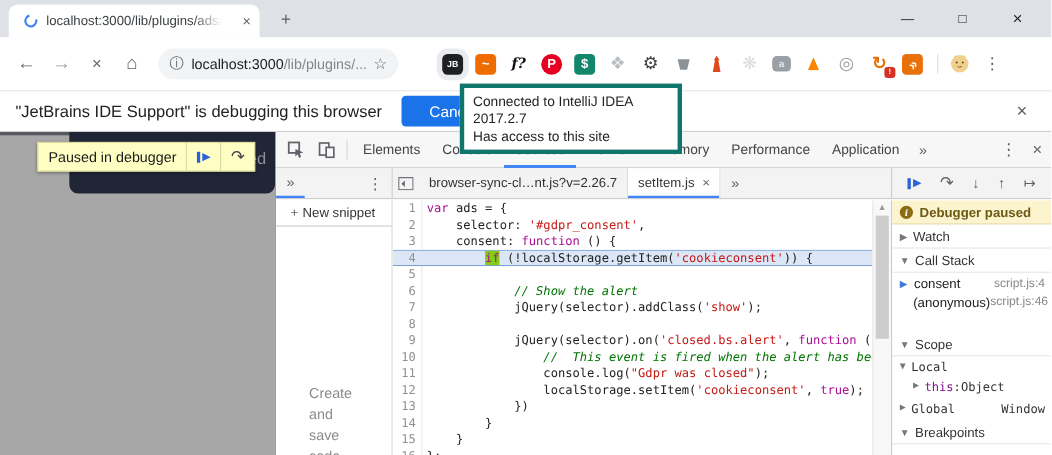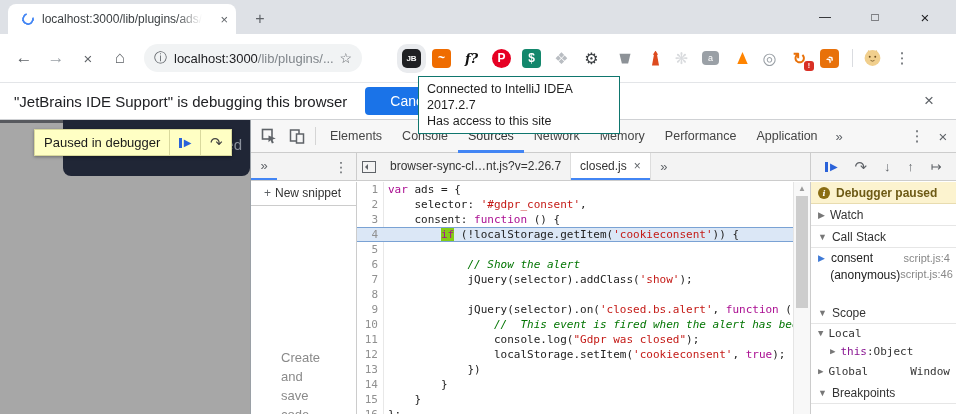--- a/index.html
+++ b/index.html
@@ -22,21 +22,21 @@
   .toolbar{position:absolute;left:0;top:34px;width:956px;height:48px;background:#fff;display:flex;align-items:center}
   .navico{width:32px;text-align:center;font-size:17px;color:#5f6368}
   .navico.dis{color:#9aa0a6}
   .omnibox{width:218px;height:28px;margin-left:8px;background:#f1f3f4;border-radius:14px;display:flex;align-items:center;padding:0 10px;overflow:hidden}
   .omni-info{font-size:13px;color:#5f6368;margin-right:7px}
   .omni-url{font-size:13px;white-space:nowrap;overflow:hidden;flex:1}
   .omni-host{color:#202124}
   .omni-path{color:#80868b}
   .omni-star{font-size:14px;color:#5f6368;margin-left:6px}
   .extrow{display:flex;align-items:center;margin-left:40px}
-  .ext{position:relative;width:19px;height:19px;margin-right:11px;display:flex;align-items:center;justify-content:flex-end;font-size:12px;flex:0 0 auto}
+  .ext{position:relative;width:19px;height:19px;margin-right:11px;display:flex;align-items:center;justify-content:center;font-size:12px;flex:0 0 auto}
   .ext .g{display:flex;align-items:center;justify-content:center;width:100%;height:100%}
   .ext.sh-square{border-radius:4px}
   .ext.sh-circle{border-radius:50%}
   .ext.sh-bubble{border-radius:4px;width:17px;height:14px;font-size:9px}
   .ext.halo{box-shadow:0 0 0 5px #e9ebee;border-radius:5px}
   .ext.jb{font-size:8px;font-weight:bold;letter-spacing:0}
   .ext.bold{font-weight:bold}
   .ext.big{font-size:16px}
   .ext.serif-italic{font-family:"DejaVu Serif",serif;font-style:italic;font-size:13px;font-weight:bold}
   .ext.rss .g{transform:rotate(-45deg);font-weight:bold;font-size:13px}
@@ -48,21 +48,21 @@
   .avatar{margin-right:8px}
   .chrome-menu{width:24px;text-align:center;color:#5f6368;font-size:15px;margin-right:2px}
 
   
   .infobar{position:absolute;left:0;top:82px;width:956px;height:38px;background:#fff;border-top:1px solid #e3e5e8;border-bottom:1px solid #cfd1d4;display:flex;align-items:center}
   .infobar-msg{font-size:15px;color:#202124;margin-left:14px}
   .cancel-btn{margin-left:18px;background:#1a73e8;color:#fff;font-size:14px;border:none;border-radius:4px;padding:6px 25px;font-family:inherit}
   .infobar-close{margin-left:auto;margin-right:22px;color:#5f6368;font-size:17px}
 
   
-  .tooltip{position:absolute;left:418px;top:76px;width:202px;background:#fff;border:1px solid #0f766e;z-index:60;padding:4px 8px;font-size:12.5px;color:#1f1f1f;line-height:16px}
+  .tooltip{position:absolute;left:418px;top:76px;width:202px;background:#fff;border:4px solid #0f766e;z-index:60;padding:4px 8px;font-size:12.5px;color:#1f1f1f;line-height:16px}
 
   
   .main{position:absolute;left:0;top:120px;width:956px;height:294px}
   .page{position:absolute;left:0;top:0;width:250px;height:294px;background:#a7a7a7;overflow:hidden}
   .page-strip{position:absolute;left:0;top:0;width:250px;height:3px;background:#57595e}
   .toast{position:absolute;left:63px;top:0;width:187px;height:56px;background:#202636;border-radius:0 0 8px 8px}
   .toast-text{position:absolute;right:8px;top:16px;color:#8b919c;font-size:15px}
   .paused{position:absolute;left:34px;top:9px;height:27px;display:flex;z-index:10;background:#ffffc4;box-shadow:0 1px 3px rgba(0,0,0,.35);border:1px solid #d9d99d}
   .paused-text{padding:0 9px;font-size:13px;color:#1b1b1b;line-height:25px;white-space:nowrap}
   .pbtn{width:31px;border-left:1px solid #d9d99d;display:flex;align-items:center;justify-content:center}
@@ -309,21 +309,21 @@
           <svg width="14" height="12" viewBox="0 0 14 12">
               <rect x="0.5" y="0.5" width="13" height="11" fill="none" stroke="#5f6368"></rect>
               <path d="M6 3 L3 6 L6 9 Z" fill="#5f6368"></path>
             </svg>
         </span>
         <div class="ftabs">
             <div class="ftab">
               <span>browser-sync-cl…nt.js?v=2.26.7</span>
             </div>
             <div class="ftab active">
-              <span>closed.js</span>
+              <span>setItem.js</span>
               <span class="fclose">×</span>
             </div>
             <span class="ftab-ovf">»</span>
           </div>
         <span class="panel-ico right">
           <svg width="14" height="12" viewBox="0 0 14 12">
               <rect x="0.5" y="0.5" width="13" height="11" fill="none" stroke="#5f6368"></rect>
               <path d="M8 3 L11 6 L8 9 Z" fill="#5f6368"></path>
             </svg>
         </span>

